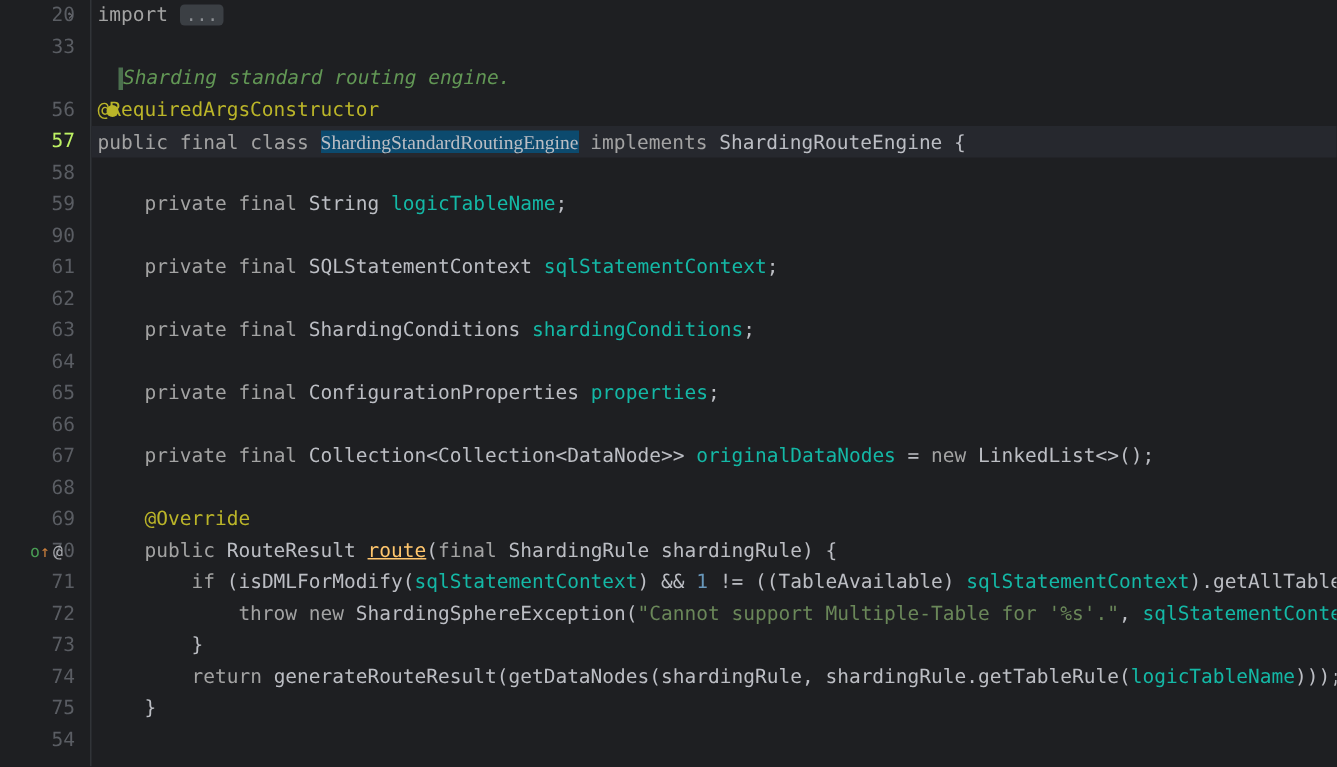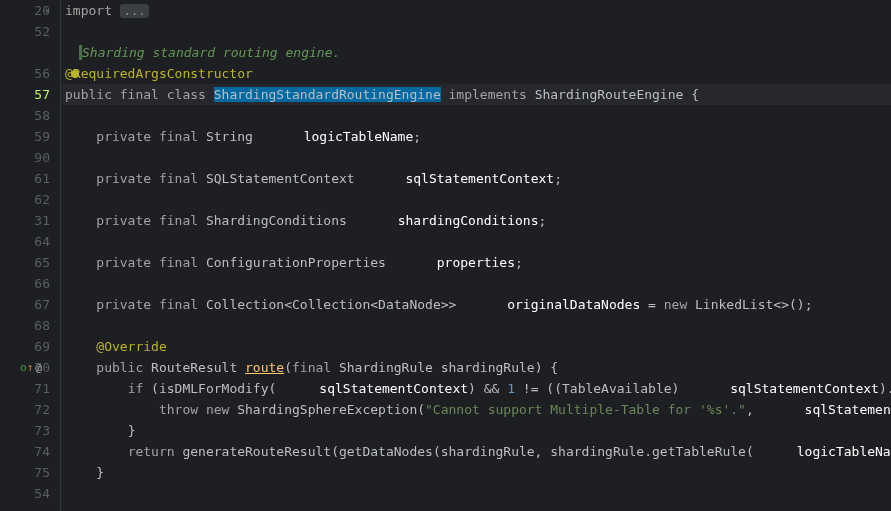--- a/index.html
+++ b/index.html
@@ -63,50 +63,50 @@
     background: #26282e;
   }
   .doc-block {
     border-left: 3px solid #4b6f4e;
     margin-left: 14px;
     padding-left: 0;
     text-align: center;
   }
   .k { color: #a3a3a3; } 
   .an { color: #bbb529; } 
-  .fld { color: #ffffff; margin-left: 43px; } 
+  .fld { color: #14b8a6; } 
   .mth { color: #ffc66d; text-decoration: underline; } 
   .str { color: #6a8759; } 
   .num { color: #6897bb; } 
   .doc { color: #629755; font-style: italic; }
-  .sel { background: #0369a1; }
+  .sel { background: #0c4a6e; font-family: Liberation Serif, serif; }
   .fold-box {
     background: #3b3f44;
     color: #8c8f94;
     padding: 0 4px;
     border-radius: 3px;
     font-size: 12px;
   }
 </style>
 </head>
 <body>
 
 <div class="editor">
   <div class="gutter">
     <div class="gutter-line"><span class="fold-arrow">›</span><span>20</span></div>
-    <div class="gutter-line"><span>52</span></div>
+    <div class="gutter-line"><span>33</span></div>
     <div class="gutter-line"><span></span></div>
     <div class="gutter-line"><span>56</span></div>
     <div class="gutter-line current"><span>57</span></div>
     <div class="gutter-line"><span>58</span></div>
     <div class="gutter-line"><span>59</span></div>
     <div class="gutter-line"><span>90</span></div>
     <div class="gutter-line"><span>61</span></div>
     <div class="gutter-line"><span>62</span></div>
-    <div class="gutter-line"><span>31</span></div>
+    <div class="gutter-line"><span>63</span></div>
     <div class="gutter-line"><span>64</span></div>
     <div class="gutter-line"><span>65</span></div>
     <div class="gutter-line"><span>66</span></div>
     <div class="gutter-line"><span>67</span></div>
     <div class="gutter-line"><span>68</span></div>
     <div class="gutter-line"><span>69</span></div>
     <div class="gutter-line"><span class="marker"><span class="o">o</span><span class="up">↑</span><span class="at">@</span></span><span>70</span></div>
     <div class="gutter-line"><span>71</span></div>
     <div class="gutter-line"><span>72</span></div>
     <div class="gutter-line"><span>73</span></div>

